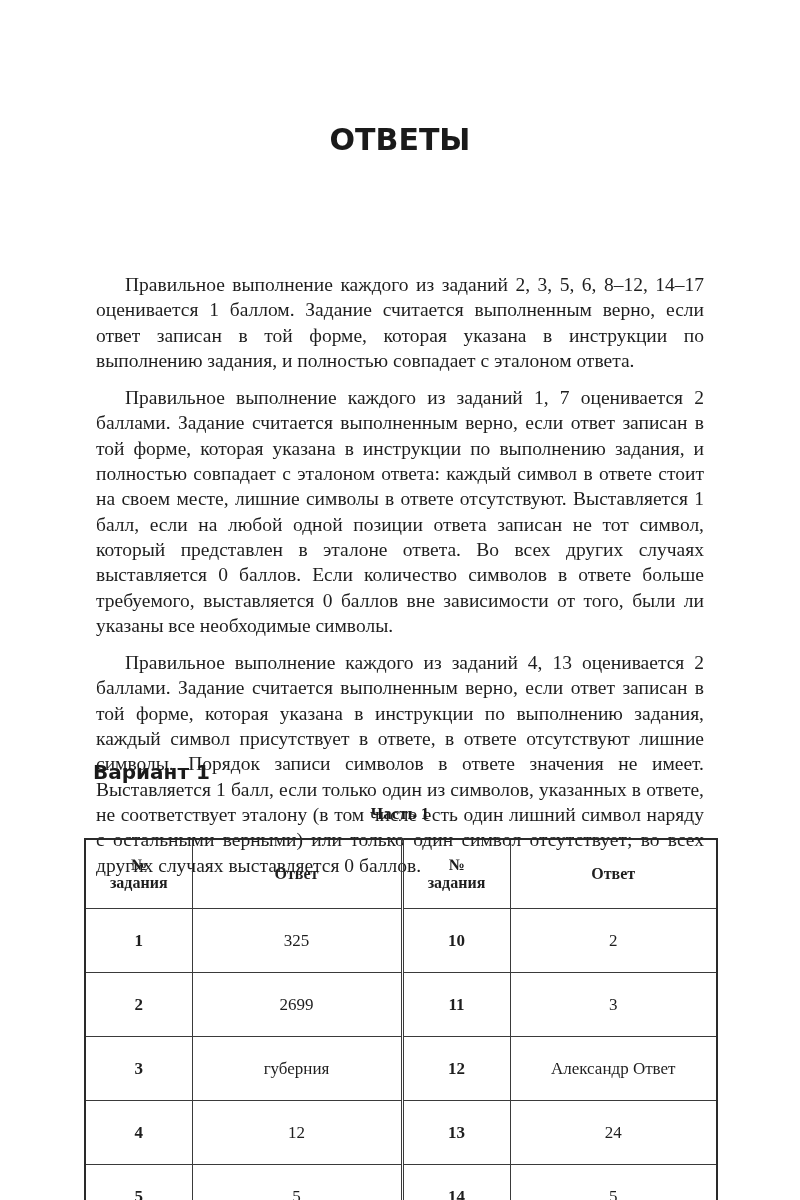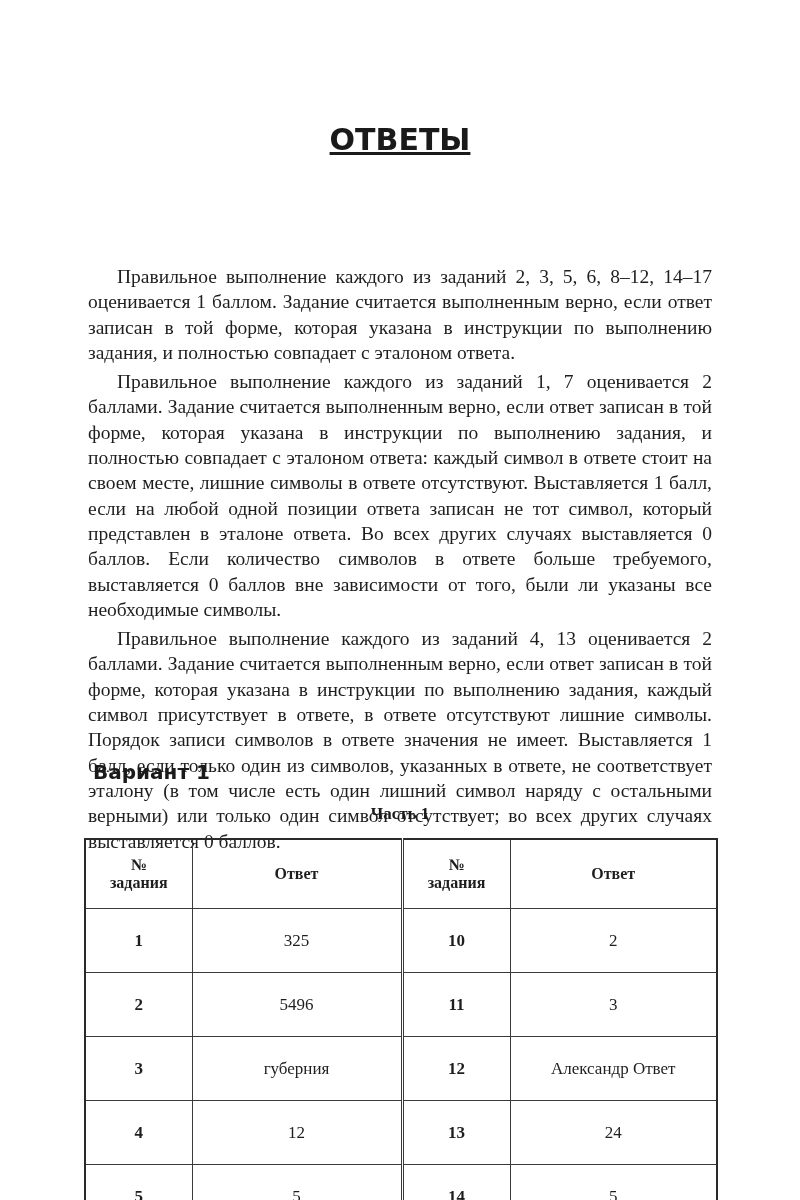--- a/index.html
+++ b/index.html
@@ -25,36 +25,35 @@
     left: 0;
     top: 118px;
     width: 632px;
     text-align: center;
     font-family: "DejaVu Sans", sans-serif;
     font-weight: bold;
     font-size: 30px;
     line-height: 44px;
     letter-spacing: 0px;
     color: #1a1a1a;
-    text-decoration: underline;
   }
   .title span { display: block; }
   .body-text {
     position: absolute;
     left: 0;
     top: 260px;
     width: 632px;
     font-family: "Liberation Serif", serif;
     font-size: 19.5px;
     line-height: 25.3px;
     color: #1e1e1e;
     text-align: justify;
   }
   .body-text p {
-    margin: 4px;
+    margin: 12px;
     text-indent: 29px;
   }
   .variant-title {
     position: absolute;
     left: 9px;
     top: 757px;
     width: 632px;
     font-family: "DejaVu Sans", sans-serif;
     font-weight: bold;
     font-size: 20px;
@@ -142,21 +141,21 @@
     </thead>
     <tbody>
       <tr>
         <td class="num">1</td>
         <td>325</td>
         <td class="num divider">10</td>
         <td>2</td>
       </tr>
       <tr>
         <td class="num">2</td>
-        <td>5496</td>
+        <td>2699</td>
         <td class="num divider">11</td>
         <td>3</td>
       </tr>
       <tr>
         <td class="num">3</td>
         <td>губерния</td>
         <td class="num divider">12</td>
         <td>Александр Ответ</td>
       </tr>
       <tr>

